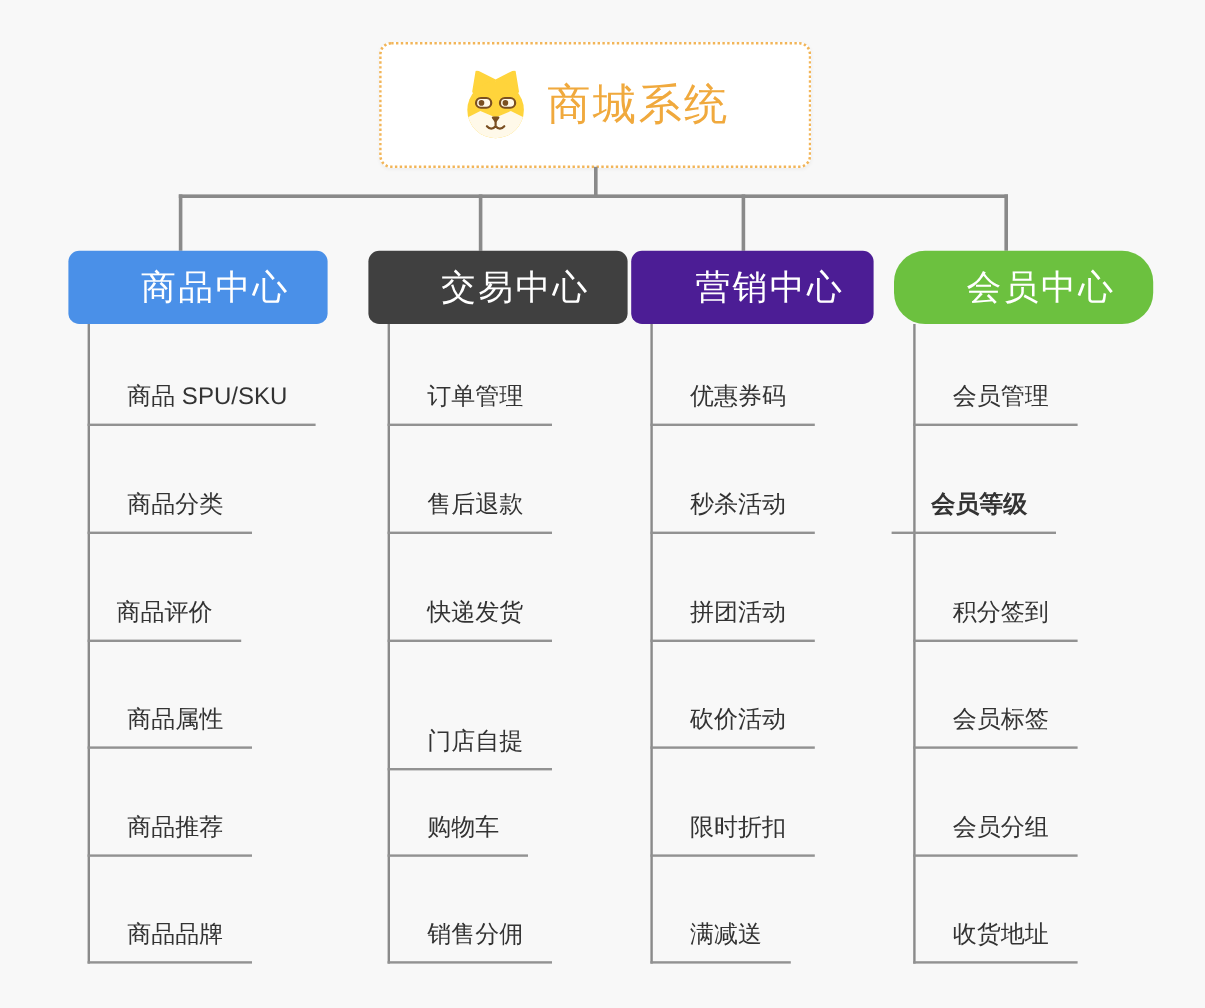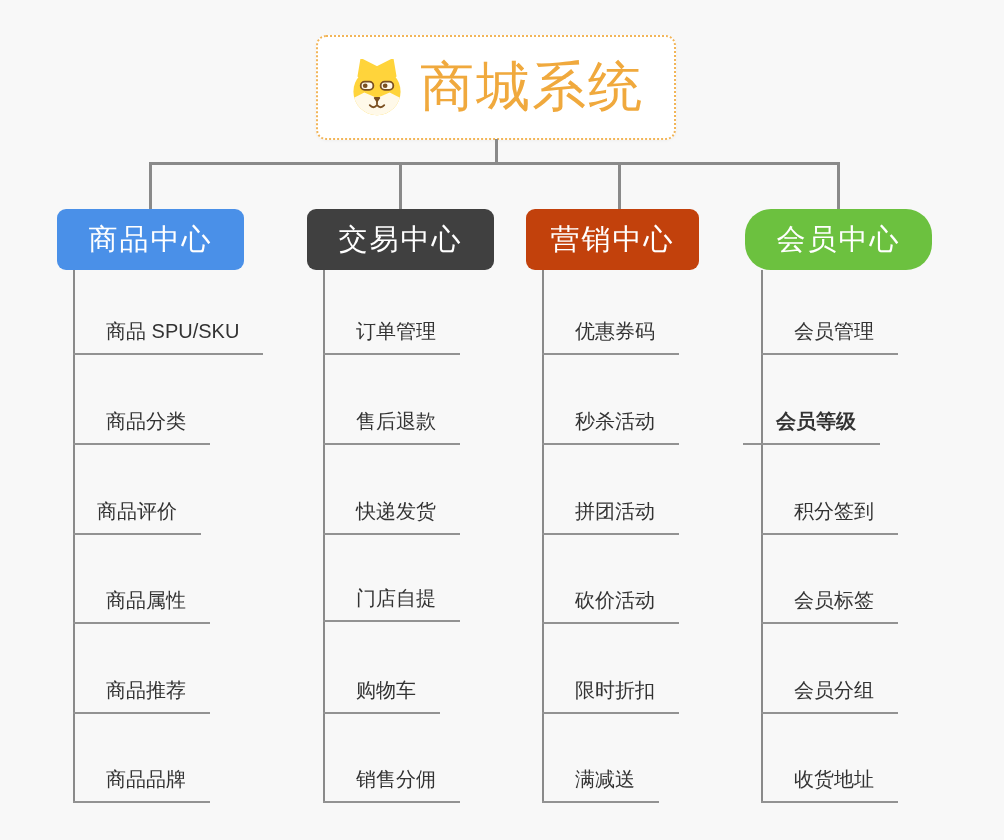--- a/index.html
+++ b/index.html
@@ -22,21 +22,21 @@
     background:#ffffff;
     border:2px dotted #f2b558;
     border-radius:10px;
     box-sizing:border-box;
     display:flex;
     align-items:center;
     justify-content:center;
     box-shadow:0 1px 3px rgba(0,0,0,0.04);
   }
   .root-card .root-title{
-    font-size:54px;
+    font-size:36px;
     color:#f0a93d;
     margin-left:14px;
     letter-spacing:2px;
     white-space:nowrap;
   }
   .root-card svg{display:block;}
   
   .line{
     position:absolute;
     background:#8a8a8a;
@@ -47,20 +47,21 @@
     top:209px;
     height:61px;
     border-radius:9px;
     display:flex;
     align-items:center;
     justify-content:center;
     color:#ffffff;
     font-size:29px;
     letter-spacing:2px;
     white-space:nowrap;
+    padding-left:29px;
   }
   
   .leaf{
     position:absolute;
     white-space:nowrap;
     font-size:20px;
     line-height:29px;
     color:#333333;
     padding:0 24px 7px 33px;
     border-bottom:2px solid #929292;
@@ -110,25 +111,25 @@
     <div class="leaf" style="left: 73px; top: 676px;">商品推荐</div>
     <div class="leaf" style="left: 73px; top: 765px;">商品品牌</div>
     <div class="line" style="left: 399px; top: 162px; width: 3px; height: 47px; background: rgb(138, 138, 138);"></div>
     <div class="branch-box" style="left: 307px; width: 187px; background: #404040;">
       <span>交易中心</span>
     </div>
     <div class="line" style="left: 323px; top: 270px; width: 2px; height: 533px; background: rgb(138, 138, 138);"></div>
     <div class="leaf" style="left: 323px; top: 317px;">订单管理</div>
     <div class="leaf" style="left: 323px; top: 407px;">售后退款</div>
     <div class="leaf" style="left: 323px; top: 497px;">快递发货</div>
-    <div class="leaf" style="left: 323px; top: 584px; padding-left: 33px;">门店自提</div>
+    <div class="leaf" style="left: 323px; top: 604px; padding-left: 33px;">门店自提</div>
     <div class="leaf" style="left: 323px; top: 676px;">购物车</div>
     <div class="leaf" style="left: 323px; top: 765px;">销售分佣</div>
     <div class="line" style="left: 618px; top: 162px; width: 3px; height: 47px; background: rgb(138, 138, 138);"></div>
-    <div class="branch-box" style="left: 526px; width: 173px; background: #c2410c;">
+    <div class="branch-box" style="left: 526px; width: 173px; background: #4c1d95;">
       <span>营销中心</span>
     </div>
     <div class="line" style="left: 542px; top: 270px; width: 2px; height: 533px; background: rgb(138, 138, 138);"></div>
     <div class="leaf" style="left: 542px; top: 317px;">优惠券码</div>
     <div class="leaf" style="left: 542px; top: 407px;">秒杀活动</div>
     <div class="leaf" style="left: 542px; top: 497px;">拼团活动</div>
     <div class="leaf" style="left: 542px; top: 586px;">砍价活动</div>
     <div class="leaf" style="left: 542px; top: 676px;">限时折扣</div>
     <div class="leaf" style="left: 542px; top: 765px;">满减送</div>
     <div class="line" style="left: 837px; top: 162px; width: 3px; height: 47px; background: rgb(138, 138, 138);"></div>

